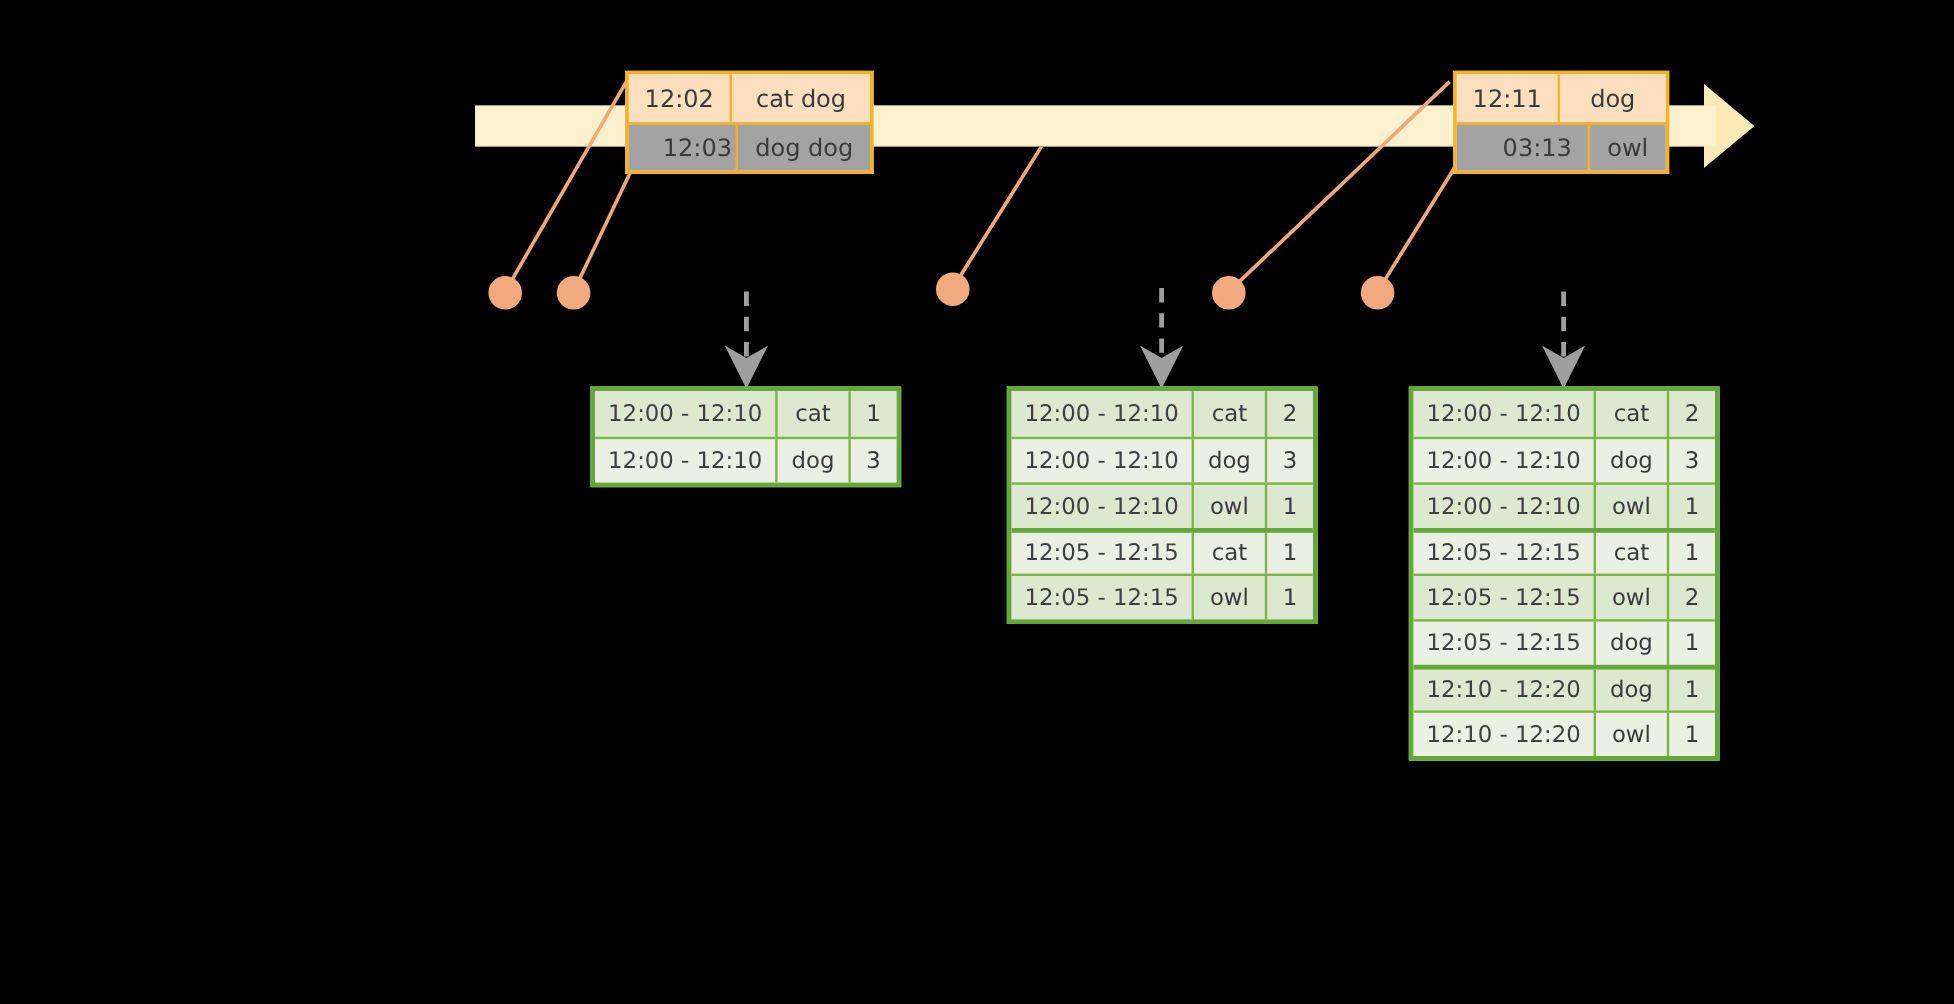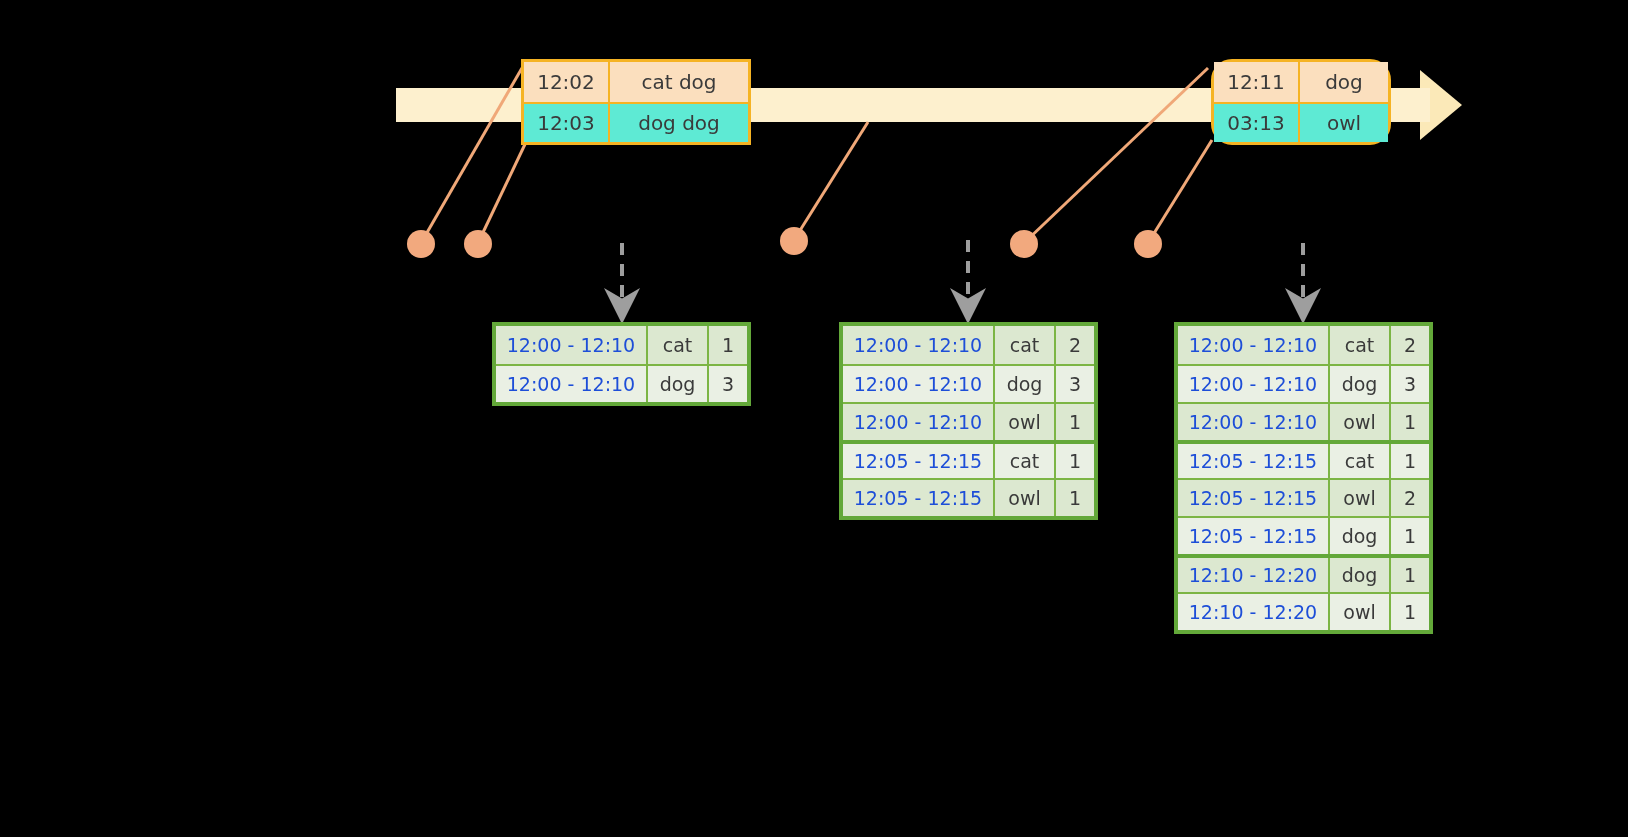--- a/index.html
+++ b/index.html
@@ -38,21 +38,21 @@
   }
   .event-row {
     display: flex;
     height: 40px;
     box-sizing: border-box;
   }
   .event-row + .event-row {
     border-top: 2px solid #F5B324;
   }
   .event-row.shade-a { background: #FBDFBE; }
-  .event-row.shade-b { background: #5eead4; }
+  .event-row.shade-b { background: #a3a3a3; padding-left: 25px; }
   .event-time {
     width: 86px;
     display: flex;
     align-items: center;
     justify-content: center;
     font-size: 20px;
     color: #3a3a3a;
     box-sizing: border-box;
     border-right: 2px solid #F5B324;
     white-space: nowrap;
@@ -84,21 +84,21 @@
   }
   .rt-row.shade-a { background: #DCE8D0; }
   .rt-row.shade-b { background: #EAF0E4; }
   .rt-row + .rt-row { border-top: 2px solid #7CB544; }
   .rt-row.thick-top { border-top: 4px solid #63A839; }
   .rt-window {
     display: flex;
     align-items: center;
     justify-content: center;
     font-size: 19px;
-    color: #1d4ed8;
+    color: #404040;
     border-right: 2px solid #7CB544;
     box-sizing: border-box;
     white-space: nowrap;
   }
   .rt-word {
     display: flex;
     align-items: center;
     justify-content: center;
     font-size: 19px;
     color: #3a3a3a;
@@ -150,33 +150,33 @@
       <circle cx="1148" cy="244" r="14"></circle>
     </g>
 
     <g stroke="#9E9E9E" stroke-width="4" stroke-dasharray="12 9" fill="none">
       <line x1="622" y1="243" x2="622" y2="306" marker-end="url(#dash-arrow-head)"></line>
       <line x1="968" y1="240" x2="968" y2="306" marker-end="url(#dash-arrow-head)"></line>
       <line x1="1303" y1="243" x2="1303" y2="306" marker-end="url(#dash-arrow-head)"></line>
     </g>
   </svg>
 
-  <div class="event-box" id="event-box-0" style="left:521px; top:59px; width:230px;">
+  <div class="event-box" id="event-box-0" style="left:521px; top:59px; width:207px;">
     <div class="event-row shade-a">
       <div class="event-time">12:02</div>
       <div class="event-words">cat dog</div>
     </div>
     <div class="event-row shade-b">
       <div class="event-time">12:03</div>
       <div class="event-words">dog dog</div>
     </div>
   </div>
 
 
-  <div class="event-box" id="event-box-2" style="left:1211px; top:59px; width:180px;border-radius:21px;">
+  <div class="event-box" id="event-box-2" style="left:1211px; top:59px; width:180px;">
     <div class="event-row shade-a">
       <div class="event-time">12:11</div>
       <div class="event-words">dog</div>
     </div>
     <div class="event-row shade-b">
       <div class="event-time">03:13</div>
       <div class="event-words">owl</div>
     </div>
   </div>
 

